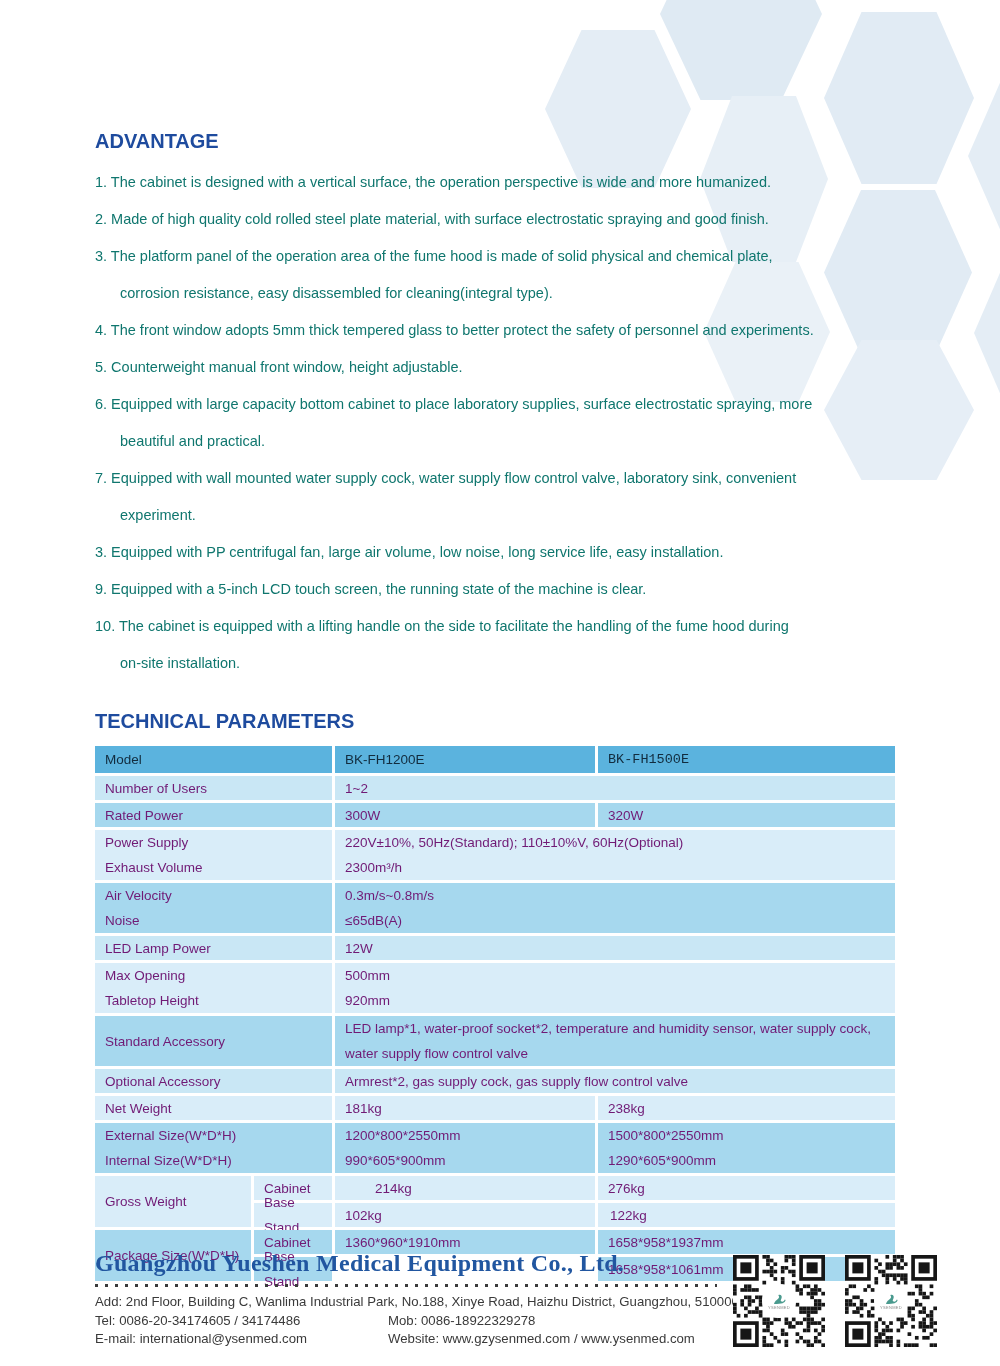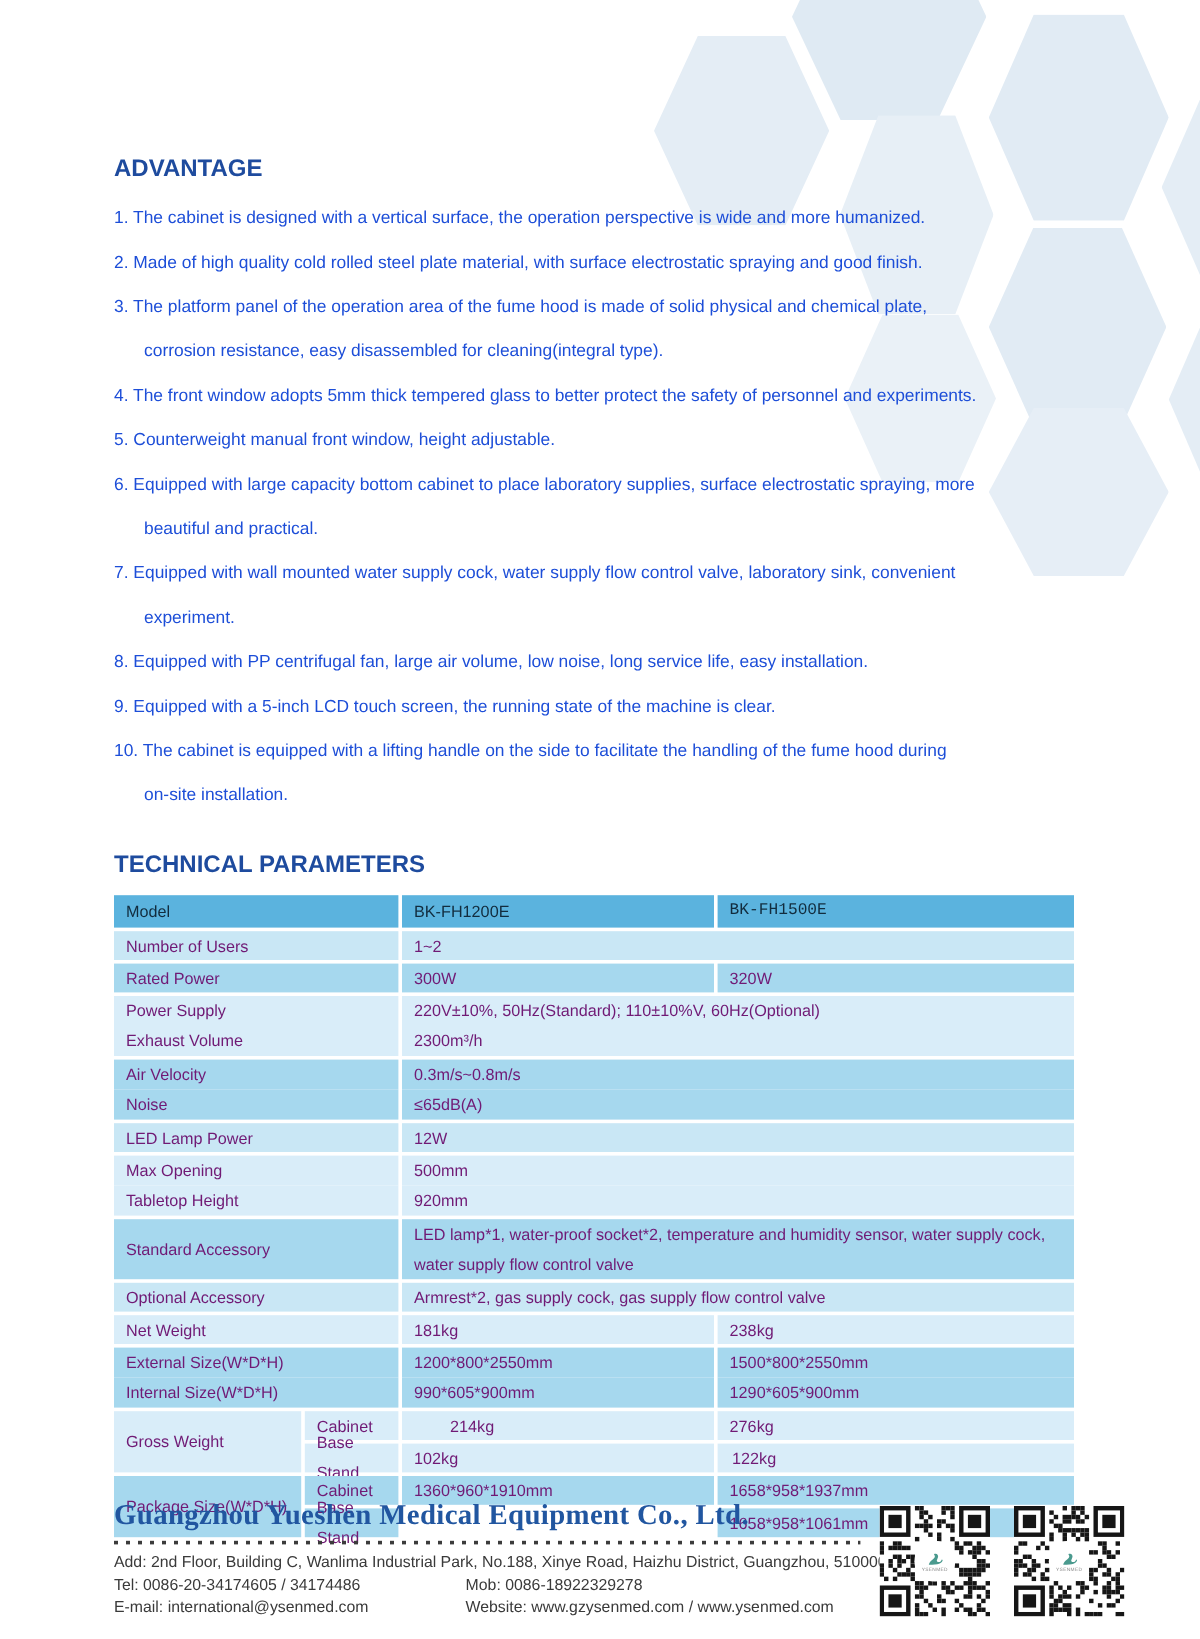--- a/index.html
+++ b/index.html
@@ -22,21 +22,21 @@
     font-size:20px;font-weight:bold;letter-spacing:0px;
     color:#1e4b9e;line-height:30px;margin:0 0 8px 0;
   }
   .adv-list{margin:0;}
   .adv-item{
     white-space:pre;
     line-height:37px;
     font-size:14.5px;
     padding-left:25px;
     text-indent:-25px;
-    color:#1d4ed8;
+    color:#0f766e;
   }
   .tech-title{margin-top:24px;margin-bottom:10px;}
   
   .ptable{width:800px;}
   .band{
     display:grid;
     column-gap:3px;
     margin-bottom:3px;
   }
   .cell{
@@ -100,21 +100,21 @@
         <div class="adv-item">1. The cabinet is designed with a vertical surface, the operation perspective is wide and more humanized.</div>
         <div class="adv-item">2. Made of high quality cold rolled steel plate material, with surface electrostatic spraying and good finish.</div>
         <div class="adv-item">3. The platform panel of the operation area of the fume hood is made of solid physical and chemical plate,
 corrosion resistance, easy disassembled for cleaning(integral type).</div>
         <div class="adv-item">4. The front window adopts 5mm thick tempered glass to better protect the safety of personnel and experiments.</div>
         <div class="adv-item">5. Counterweight manual front window, height adjustable.</div>
         <div class="adv-item">6. Equipped with large capacity bottom cabinet to place laboratory supplies, surface electrostatic spraying, more
 beautiful and practical.</div>
         <div class="adv-item">7. Equipped with wall mounted water supply cock, water supply flow control valve, laboratory sink, convenient
 experiment.</div>
-        <div class="adv-item">8. Equipped with PP centrifugal fan, large air volume, low noise, long service life, easy installation.</div>
+        <div class="adv-item">3. Equipped with PP centrifugal fan, large air volume, low noise, long service life, easy installation.</div>
         <div class="adv-item">9. Equipped with a 5-inch LCD touch screen, the running state of the machine is clear.</div>
         <div class="adv-item">10. The cabinet is equipped with a lifting handle on the side to facilitate the handling of the fume hood during
 on-site installation.</div>
       </div>
 
     <h1 class="section-title tech-title">TECHNICAL PARAMETERS</h1>
     <div class="ptable" id="ptable">
         <div class="band shade-H" style="grid-template-columns: 156px 78px 260px 297px; grid-template-rows: 27px; row-gap: 0px;">
           <div class="cell" style="grid-column: 1 / span 2;">Model</div>
           <div class="cell" style="grid-column: 3 / span 1;">BK-FH1200E</div>

